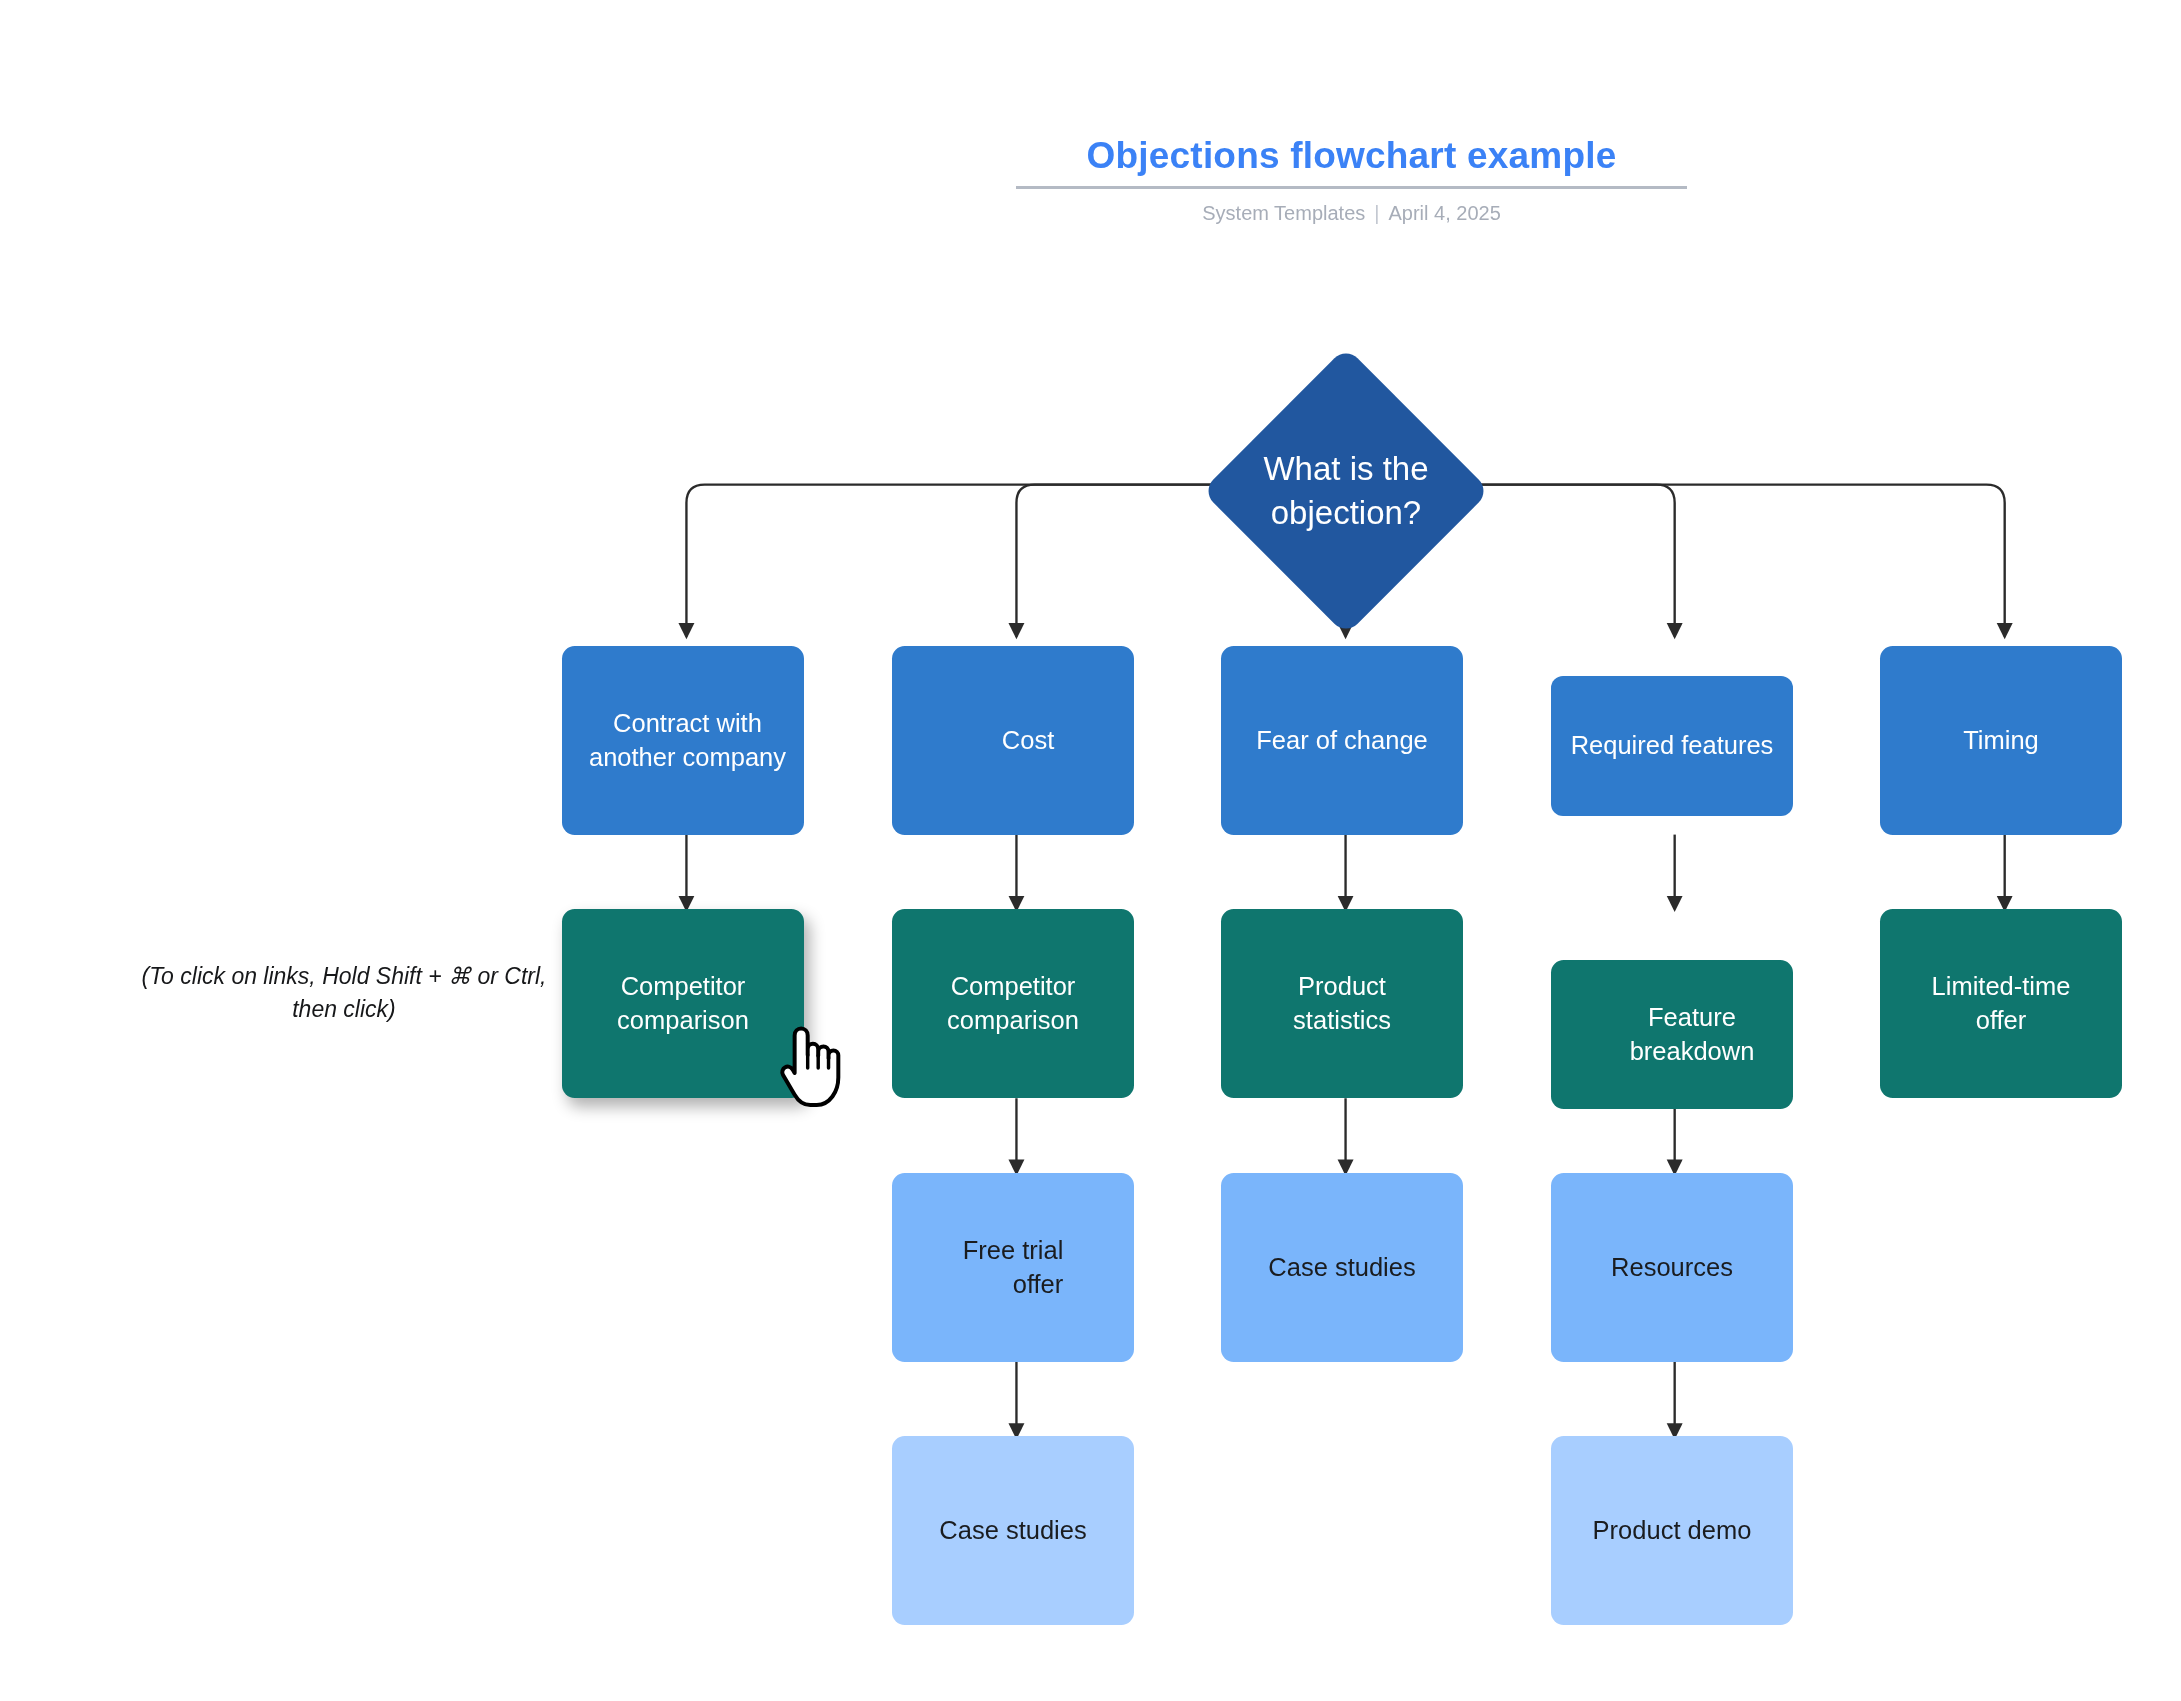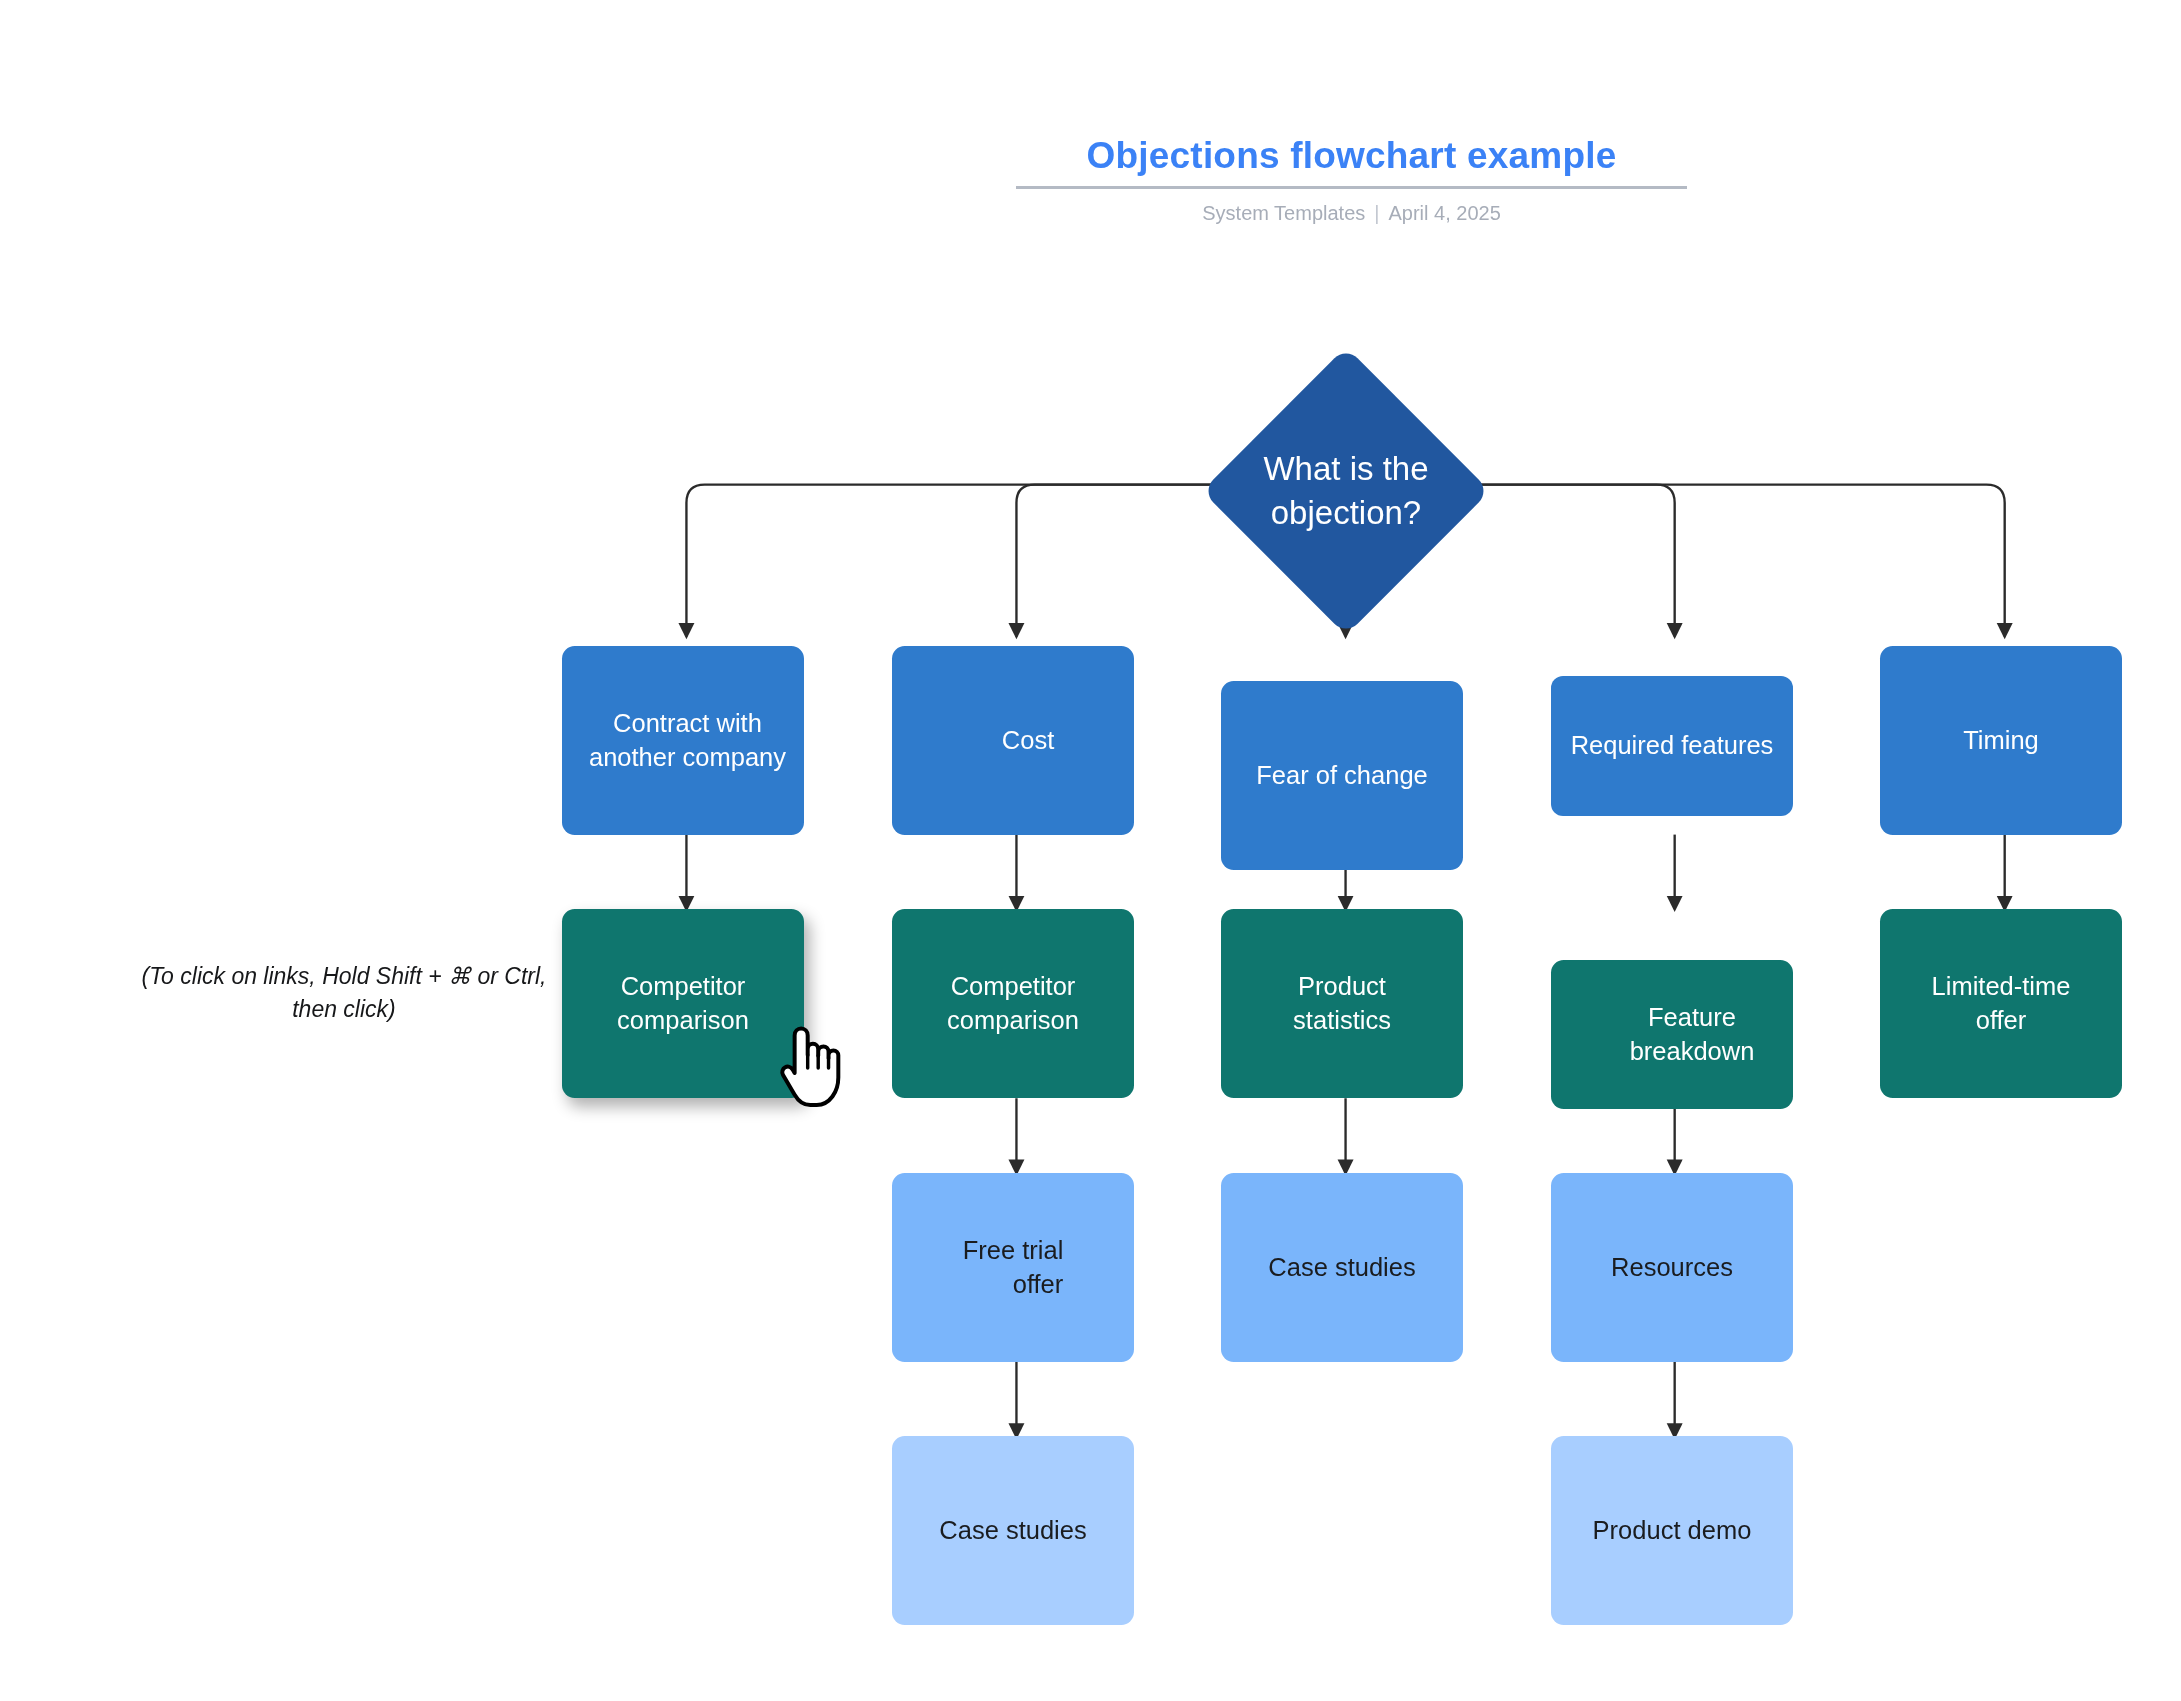--- a/index.html
+++ b/index.html
@@ -199,21 +199,21 @@
 
 <div id="decision">
   <div class="dia-shape"></div>
   <div class="dia-label">What is the
 objection?</div>
 </div>
 
 <div class="node lvl1" style="left:562px;  top:646px; width:242px; height:189px;padding-left:9px;">Contract with
 another company</div>
 <div class="node lvl1" style="left:892px;  top:646px; width:242px; height:189px;padding-left:30px;">Cost</div>
-<div class="node lvl1" style="left:1221px; top:646px; width:242px; height:189px;margin-top:35px;">Fear of change</div>
+<div class="node lvl1" style="left:1221px; top:646px; width:242px; height:189px;">Fear of change</div>
 <div class="node lvl1" style="left:1551px; top:676px; width:242px; height:140px;border-radius:12px;">Required features</div>
 <div class="node lvl1" style="left:1880px; top:646px; width:242px; height:189px;">Timing</div>
 
 <div class="node lvl2 hovered" style="left:562px;  top:909px; width:242px; height:189px;">Competitor
 comparison</div>
 <div class="node lvl2" style="left:892px;  top:909px; width:242px; height:189px;">Competitor
 comparison</div>
 <div class="node lvl2" style="left:1221px; top:909px; width:242px; height:189px;">Product
 statistics</div>
 <div class="node lvl2" style="left:1551px; top:960px; width:242px; height:149px;padding-left:40px;">Feature

